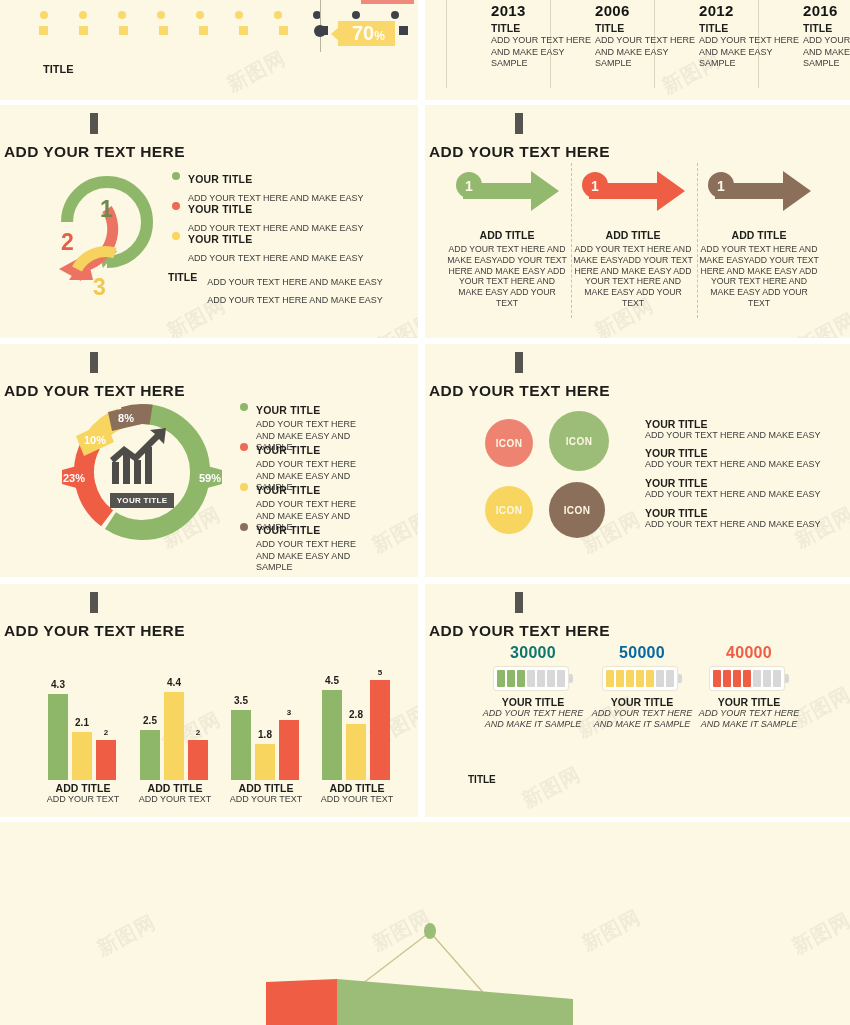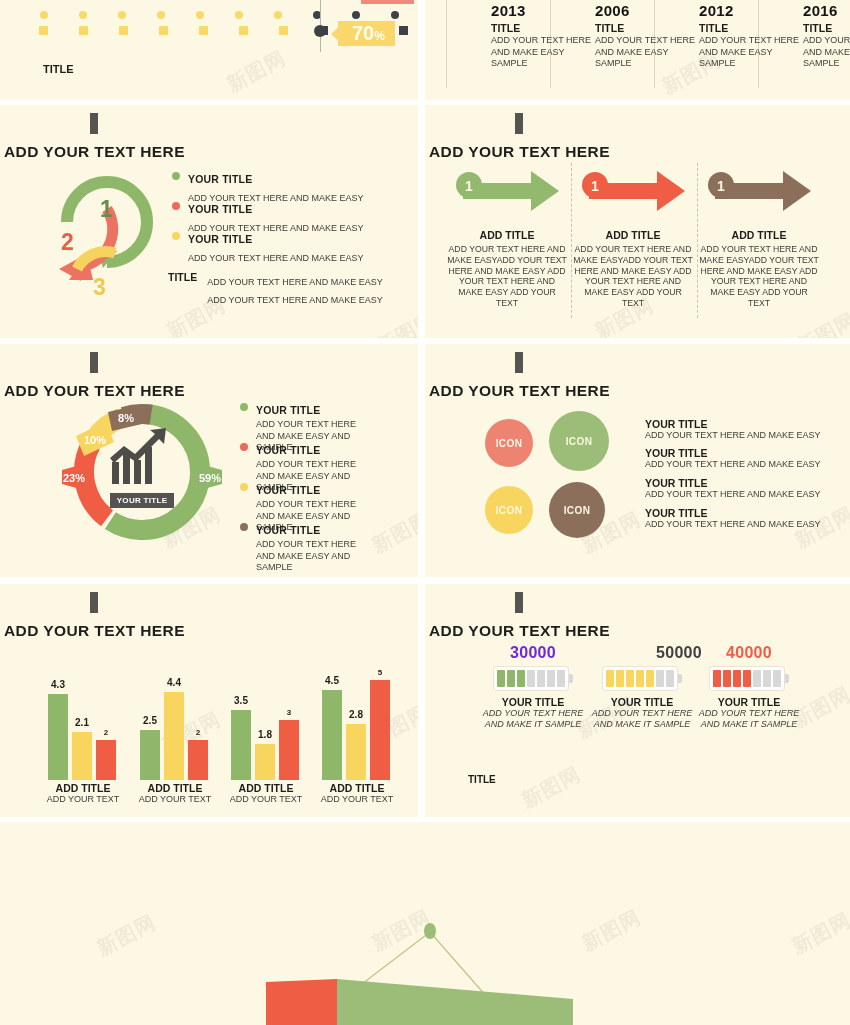--- a/index.html
+++ b/index.html
@@ -499,39 +499,39 @@
     <div class="wm" style="left:150px;top:120px;">新图网</div>
     <div class="wm" style="left:365px;top:110px;">新图网</div>
     <div class="wm" style="left:95px;top:190px;">新图网</div>
 
     <div class="sec-head" style="position:absolute;left:4px;top:8px;">
       <span class="sec-bar"></span>
       <span class="sec-title">ADD YOUR TEXT HERE</span>
     </div>
 
     <div class="batcol" style="left:48px;top:60px;">
-      <div class="bnum" style="color:#6d28d9;">30000</div>
+      <div class="bnum" style="color:#0f766e;">30000</div>
       <div class="battery">
         <span class="bat-body">
           <i class="cell" style="background:#8fb76a"></i>
             <i class="cell" style="background:#8fb76a"></i>
           <i class="cell" style="background:#8fb76a"></i>
             <i class="cell"></i>
           <i class="cell"></i>
             <i class="cell"></i>
             <i class="cell"></i>
         </span>
           <span class="bat-tip"></span>
       </div>
       <div class="bt">YOUR TITLE</div>
       <div class="bd">ADD YOUR TEXT HERE AND MAKE IT SAMPLE</div>
     </div>
 
     <div class="batcol" style="left:157px;top:60px;">
-      <div class="bnum" style="color:#404040;text-align:right;">50000</div>
+      <div class="bnum" style="color:#0369a1;">50000</div>
       <div class="battery">
         <span class="bat-body">
           <i class="cell" style="background:#f7d55f"></i>
             <i class="cell" style="background:#f7d55f"></i>
           <i class="cell" style="background:#f7d55f"></i>
             <i class="cell" style="background:#f7d55f"></i>
           <i class="cell" style="background:#f7d55f"></i>
             <i class="cell"></i>
             <i class="cell"></i>
         </span>

